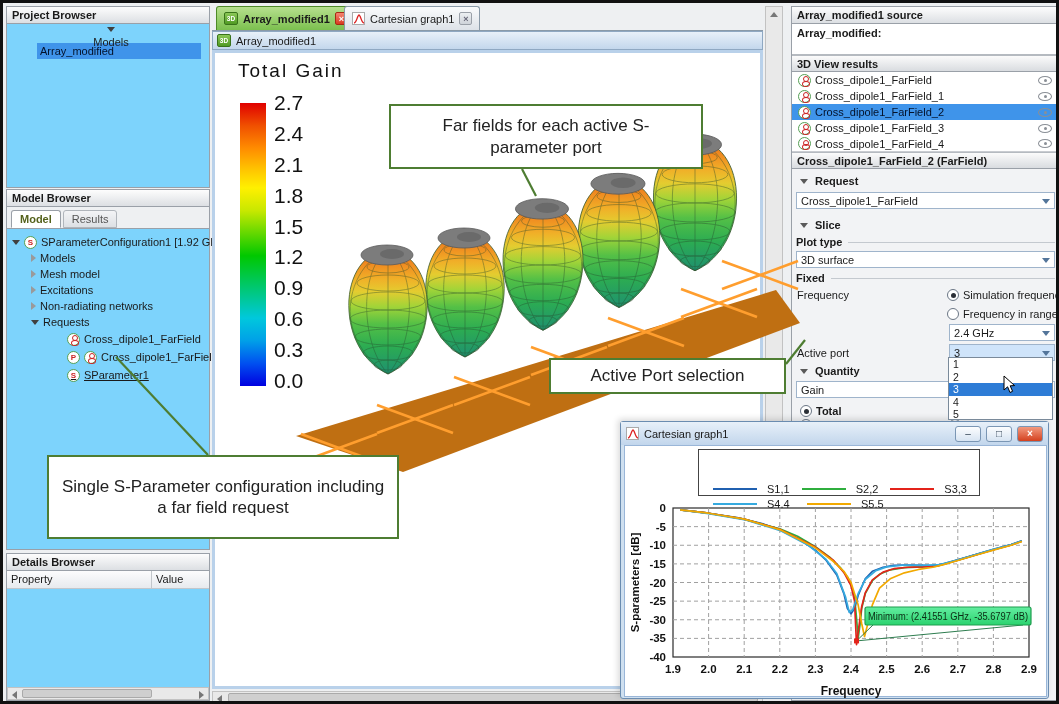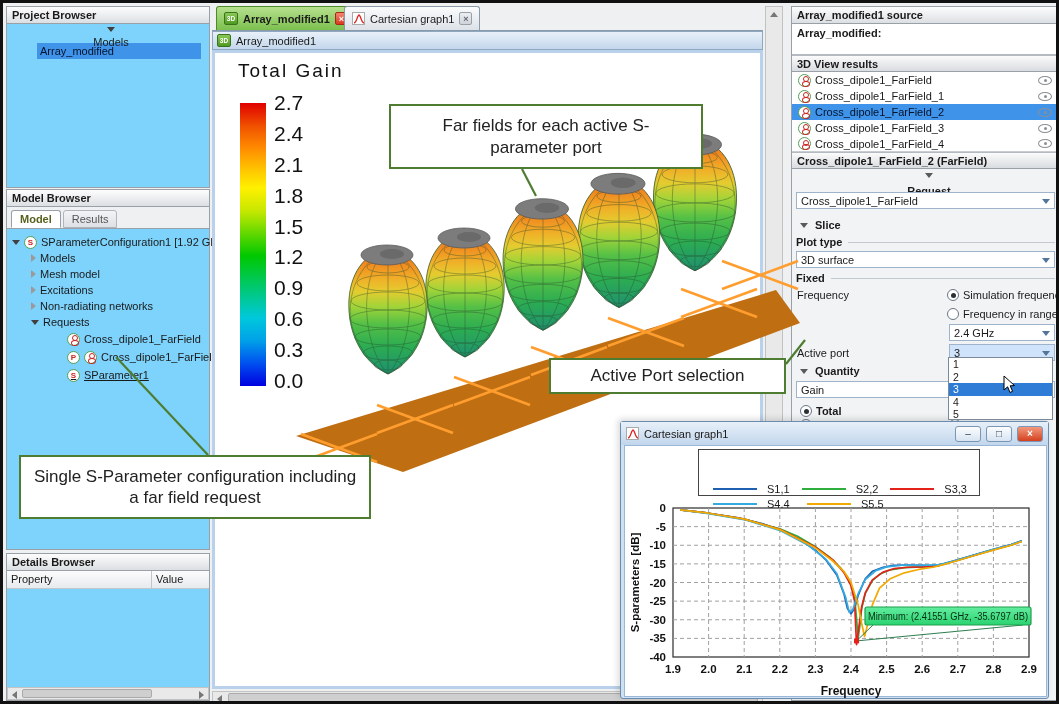--- a/index.html
+++ b/index.html
@@ -225,21 +225,21 @@
 
     <g stroke="#4e7d32" stroke-width="2.2">
       <line x1="519" y1="166" x2="533" y2="193"></line>
       <line x1="783" y1="361" x2="802" y2="337"></line>
       <line x1="113" y1="354" x2="205" y2="452"></line>
     </g>
   </svg>
 
   <div class="callout" style="left:386px; top:101px; width:314px; height:65px; padding:4px 16px;">Far fields for each active S-parameter port</div>
   <div class="callout" style="left:546px; top:355px; width:237px; height:36px;">Active Port selection</div>
-  <div class="callout" style="left:16px; top:452px; width:352px; height:64px; padding:4px 6px;">Single S-Parameter configuration including a far field request</div>
+  <div class="callout" style="left:44px; top:452px; width:352px; height:84px; padding:4px 6px;">Single S-Parameter configuration including a far field request</div>
 
   <div class="sb-track" style="left:762px; top:3px; width:18px; height:683px;">
     <span class="arr" style="position:absolute; left:4px; top:5px; border-left:4px solid transparent; border-right:4px solid transparent; border-bottom:5px solid #777;"></span>
     <span class="arr" style="position:absolute; left:4px; bottom:5px; border-left:4px solid transparent; border-right:4px solid transparent; border-top:5px solid #777;"></span>
   </div>
   <div class="sb-track" style="left:209px; top:688px; width:551px; height:13px;">
     <span class="arr" style="position:absolute; left:4px; top:3px; border-top:4px solid transparent; border-bottom:4px solid transparent; border-right:5px solid #777;"></span>
     <div class="sb-thumb" style="left:15px; top:1px; width:530px; height:9px;"></div>
   </div>
 
@@ -271,21 +271,21 @@
         <span class="eye"></span>
       </div>
       <div class="row" style="padding:0 6px; height:16px; border-bottom:1px solid #c9ccd1;">
         <span class="ff-icon"></span>
         <span style="flex:1;">Cross_dipole1_FarField_4</span>
         <span class="eye"></span>
       </div>
     </div>
     <div class="shdr">Cross_dipole1_FarField_2 (FarField)</div>
 
-    <div class="seclbl" style="margin-top:4px;flex-direction:column;">
+    <div class="seclbl" style="margin-top:4px;">
       <span class="tri-s"></span>
       <span>Request</span>
     </div>
     <div class="combo" style="left:4px; top:185px; width:259px;">
       <span>Cross_dipole1_FarField</span>
       <span class="chev"></span>
     </div>
 
     <div class="seclbl" style="position:absolute; left:0; top:210px; width:100%;">
       <span class="tri-s"></span>

